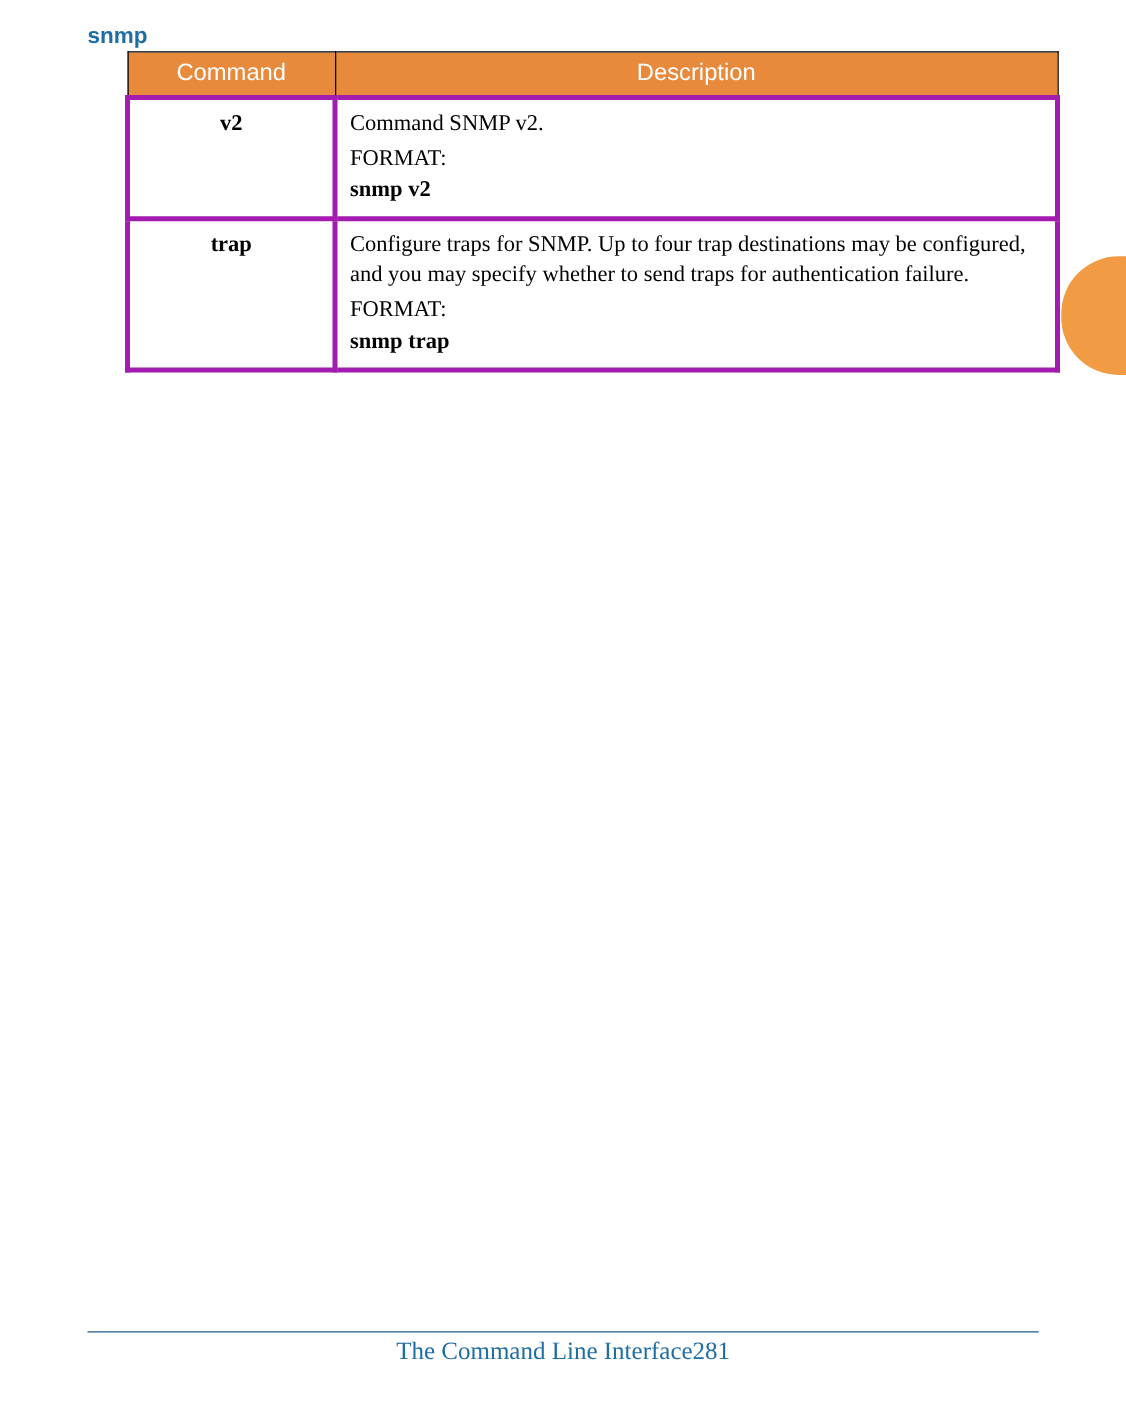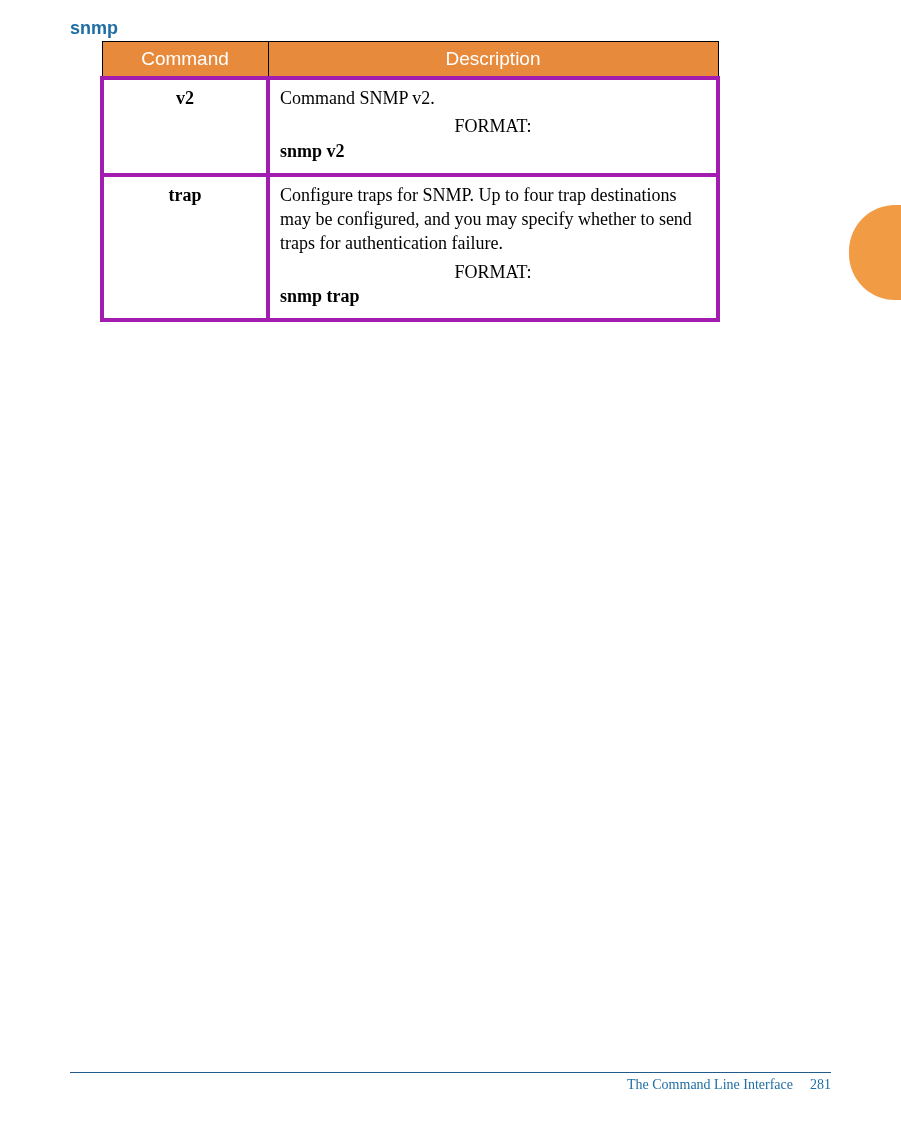--- a/index.html
+++ b/index.html
@@ -52,21 +52,21 @@
   }
   .body-text {
     font-size: 19px;
     line-height: 1.55;
     text-align: justify;
     margin-bottom: 18px;
   }
   .body-text .bold { font-weight: 700; }
   table.cmd {
     border-collapse: collapse;
-    width: 620px;
+    width: 748px;
     margin-left: 30px;
     font-size: 18px;
   }
   table.cmd th {
     background: #e88a3c;
     color: #fff;
     font-weight: 400;
     font-family: "Trebuchet MS", Arial, sans-serif;
     border: 1px solid #000;
     padding: 6px 8px;
@@ -80,44 +80,43 @@
   table.cmd td.cmd-name {
     width: 150px;
     text-align: center;
     font-weight: 700;
     padding: 8px 6px;
   }
   table.cmd td.cmd-desc {
     padding: 6px 10px 10px 10px;
   }
   .desc-line { margin:0; line-height:1.35; }
-  .format-label { margin-top:4px;text-align:center; }
+  .format-label { margin-top:4px; }
   .format-value { font-weight:700; }
   .side-tab {
     position: absolute;
     right: 0;
     top: 205px;
     width: 52px;
     height: 95px;
     background: #f29b45;
     border-top-left-radius: 46px;
     border-bottom-left-radius: 46px;
   }
   .footer {
     position: absolute;
     left: 70px;
     right: 70px;
     bottom: 40px;
     border-top: 1.5px solid #225a8a;
     display: flex;
-    justify-content: flex-end;
+    justify-content: center;
     color: #1e6da4;
-    font-size: 14px;
+    font-size: 20px;
     padding-top: 4px;
-    gap: 17px;
   }
 </style>
 </head>
 <body>
 
 <div class="page">
 
 
   <div class="section-title">snmp</div>
 

